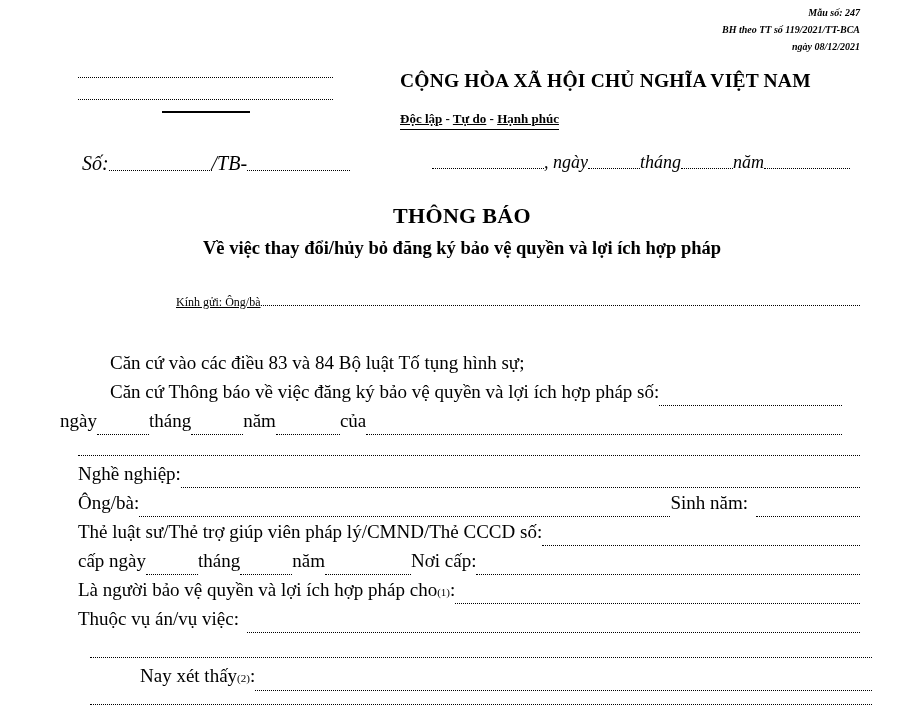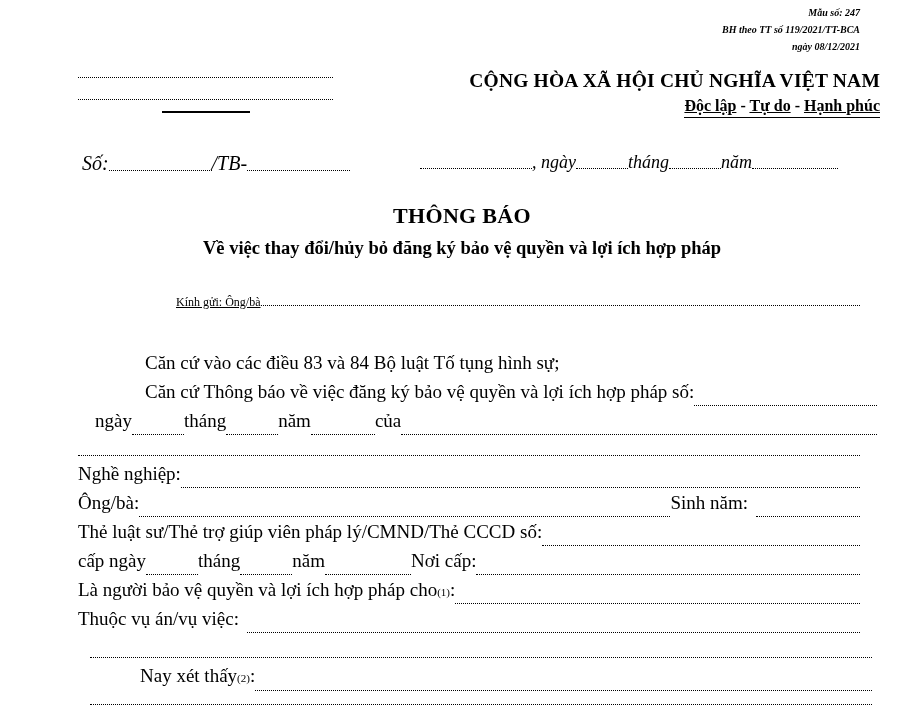--- a/index.html
+++ b/index.html
@@ -89,43 +89,43 @@
     white-space: nowrap;
     font-style: italic;
   }
   .so-line .lbl { flex: 0 0 auto; }
 
   .national {
     position: absolute;
     left: 400px;
     top: 0;
     width: 480px;
-    text-align: right;
+    text-align: left;
   }
   .national .l1 {
     font-weight: bold;
     font-size: 19.5px;
     letter-spacing: .2px;
     white-space: nowrap;
   }
   .motto {
-    margin-top: 5px;
-    font-weight: bold;
-    font-size: 16px;
+    margin-top: 19px;
+    font-weight: bold;
+    font-size: 13px;
     display: inline-block;
     border-bottom: 1.6px solid #000;
     padding-bottom: 2px;
     white-space: nowrap;
   }
   .motto u { text-decoration: underline; text-underline-offset: 1px; }
   .motto .dash { text-decoration: none; font-weight: bold; }
 
   .date-line {
     position: absolute;
-    left: 420px;
+    left: 432px;
     top: 82px;
     width: 418px;
     display: flex;
     align-items: baseline;
     font-style: italic;
     font-size: 18px;
     white-space: nowrap;
   }
 
   
@@ -157,21 +157,21 @@
     align-items: flex-start;
     font-size: 12px;
     white-space: nowrap;
     text-decoration: underline;
   }
 
   
   .body-block {
     position: absolute;
     top: 352px;
-    left: 95px;
+    left: 60px;
     width: 782px;
     font-size: 19px;
   }
   .body-row {
     display: flex;
     align-items: baseline;
     white-space: nowrap;
     height: 29px;
   }
   .body-row.indent { padding-left: 50px; }

